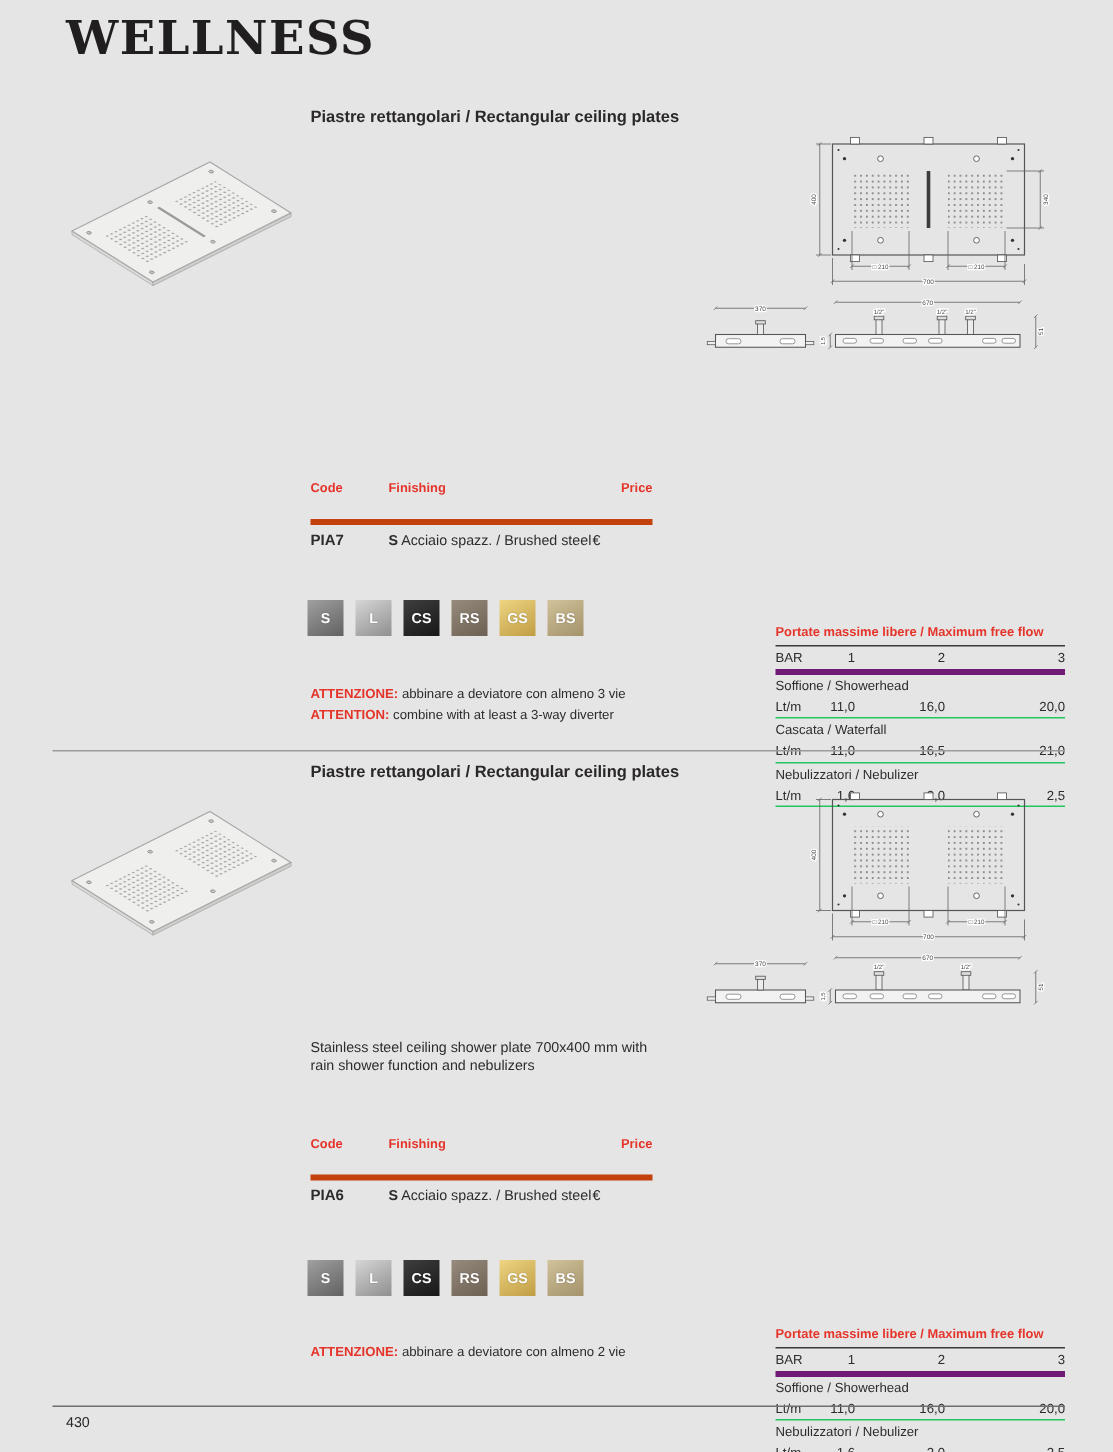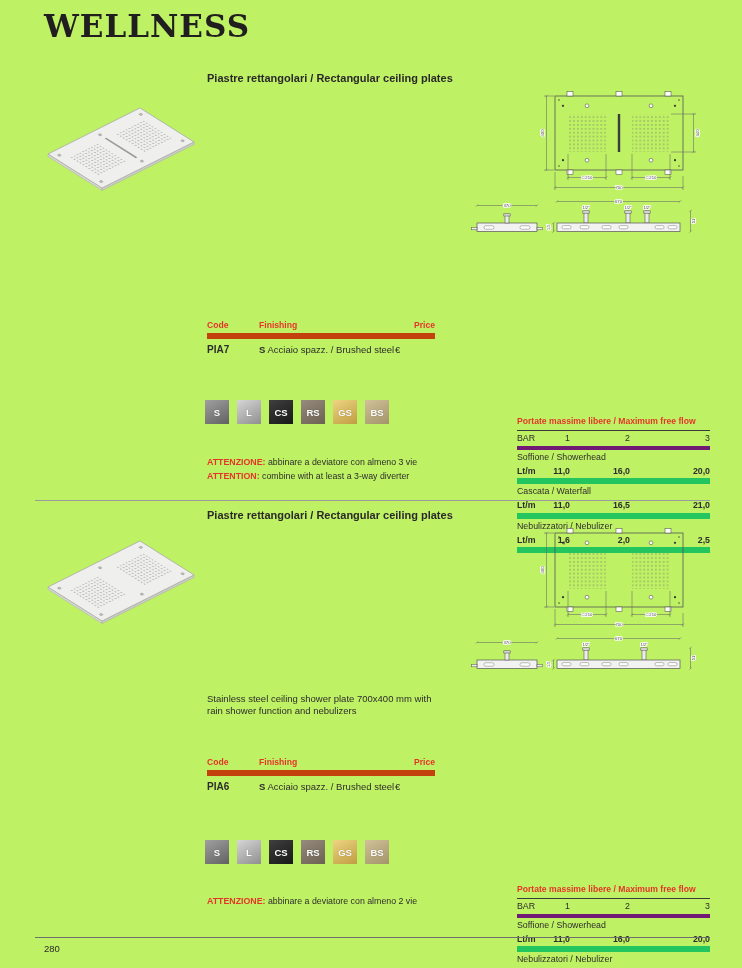--- a/index.html
+++ b/index.html
@@ -1,52 +1,52 @@
 <!DOCTYPE html>
 <html><head>
 <meta charset="utf-8">
 <style>
   html,body{margin:0;padding:0;background:#fff;}
-  .page{position:relative;width:742px;height:968px;background:#bef264;overflow:hidden;
+  .page{position:relative;width:742px;height:968px;background:#e5e5e5;overflow:hidden;
         font-family:"Liberation Sans",sans-serif;color:#2e2b2c;}
   .brand{position:absolute;left:44px;top:8px;margin:0;
          font-family:"DejaVu Serif",serif;font-weight:700;font-size:31px;
          letter-spacing:1px;color:#211e1f;}
   .section{position:absolute;left:0;width:660px;height:437px;}
   #sec0{top:60px;} #sec1{top:497px;}
   .sec-heading{position:absolute;left:207px;top:12px;font-size:11px;font-weight:700;color:#2b2829;}
   .iso{position:absolute;left:40px;top:34px;width:170px;height:104px;}
   #sec1 .iso{top:30px;}
   .plate-drawing{position:absolute;left:459px;top:24px;width:258px;height:158px;}
   .desc{position:absolute;left:207px;top:196px;width:232px;font-size:9.5px;line-height:1.28;}
   .desc p{margin:0 0 4px 0;}
   .code-table{position:absolute;left:207px;top:260px;width:228px;font-size:9.5px;}
   .ct-head{display:grid;grid-template-columns:52px 136px 40px;color:#e5352b;font-weight:700;
-           font-size:8.6px;padding-bottom:3px;border-bottom:6px solid #c2410c;}
+           font-size:8.6px;padding-bottom:16px;border-bottom:4px solid #c2410c;}
   .ct-price-h{text-align:right;}
   .ct-row{display:grid;grid-template-columns:52px 136px 40px;padding-top:5px;align-items:baseline;}
   .ct-code{font-weight:700;font-size:10px;}
   .ct-fin b{font-weight:700;}
   .swatches{position:absolute;left:205px;top:340px;display:flex;gap:8px;}
   #sec1 .swatches{top:343px;}
   .swatch{width:24px;height:24px;display:flex;align-items:center;justify-content:center;
           color:#fff;font-weight:700;font-size:9.5px;text-shadow:0 0 1px rgba(0,0,0,.35);}
   .attention{position:absolute;left:207px;top:396px;font-size:8.8px;line-height:1.55;}
   #sec1 .attention{top:398px;}
   .att-label{color:#e5352b;font-weight:700;}
   .flow{position:absolute;left:517px;top:312px;width:193px;font-size:8.8px;}
   #sec1 .flow{top:343px;}
   .flow-title{color:#e5352b;font-weight:700;font-size:8.6px;padding-bottom:4px;
               border-bottom:1px solid #3a3a3a;margin-top:44px;}
   .frow{display:grid;grid-template-columns:26px 27px 60px 80px;align-items:center;height:14.5px;}
   .frow span{display:block;}
   .frow .num{text-align:right;}
   .frow.bar{border-bottom:4px solid #701a75;}
   .flabel{height:14px;display:flex;align-items:center;}
-  .fvals{border-bottom:6px solid #22c55e;font-weight:bold;}
+  .fvals{border-bottom:1px solid #22c55e;}
   .divider{position:absolute;left:35px;top:500px;width:675px;height:0;border-top:1px solid #9c9c9c;}
   .footer-line{position:absolute;left:35px;top:937px;width:675px;height:0;border-top:1px solid #6f6f6f;}
   .page-number{position:absolute;left:44px;top:943px;font-size:9.5px;color:#2b2829;}
 </style>
 </head>
 <body>
 
 <div class="page">
 
   <h1 class="brand">WELLNESS</h1>
@@ -423,14 +423,14 @@
       <div class="frow fvals">
         <span>Lt/m</span>
         <span class="num">1,6</span>
         <span class="num">2,0</span>
         <span class="num">2,5</span>
       </div>
     </div>
   </div>
 
   <div class="footer-line"></div>
-  <div class="page-number">280</div>
+  <div class="page-number">430</div>
 </div>
 
 </body></html>

